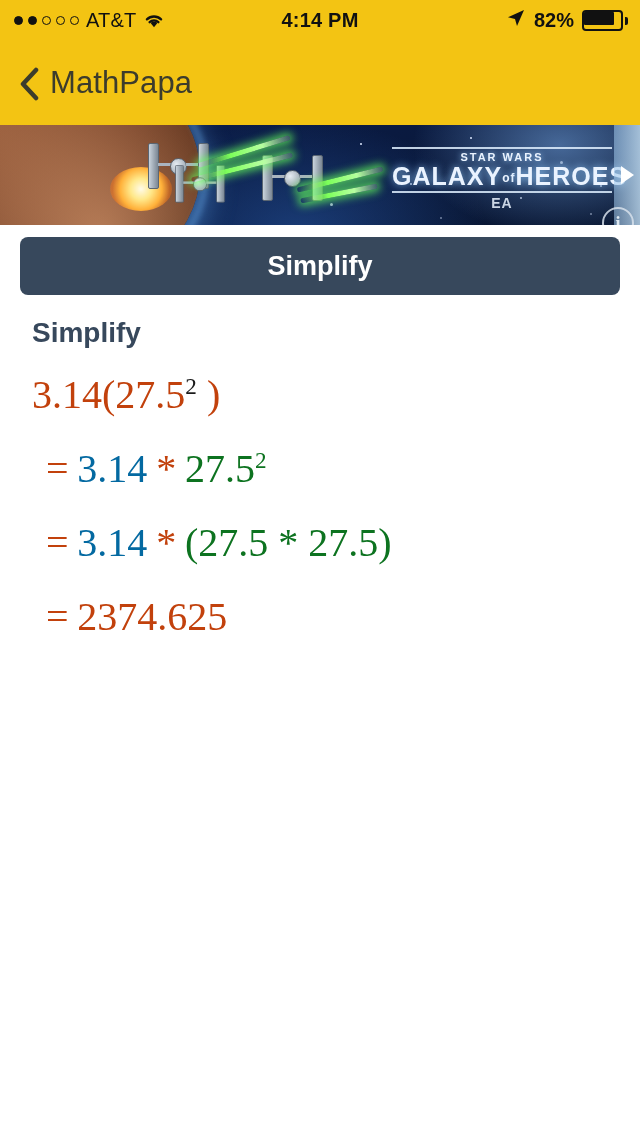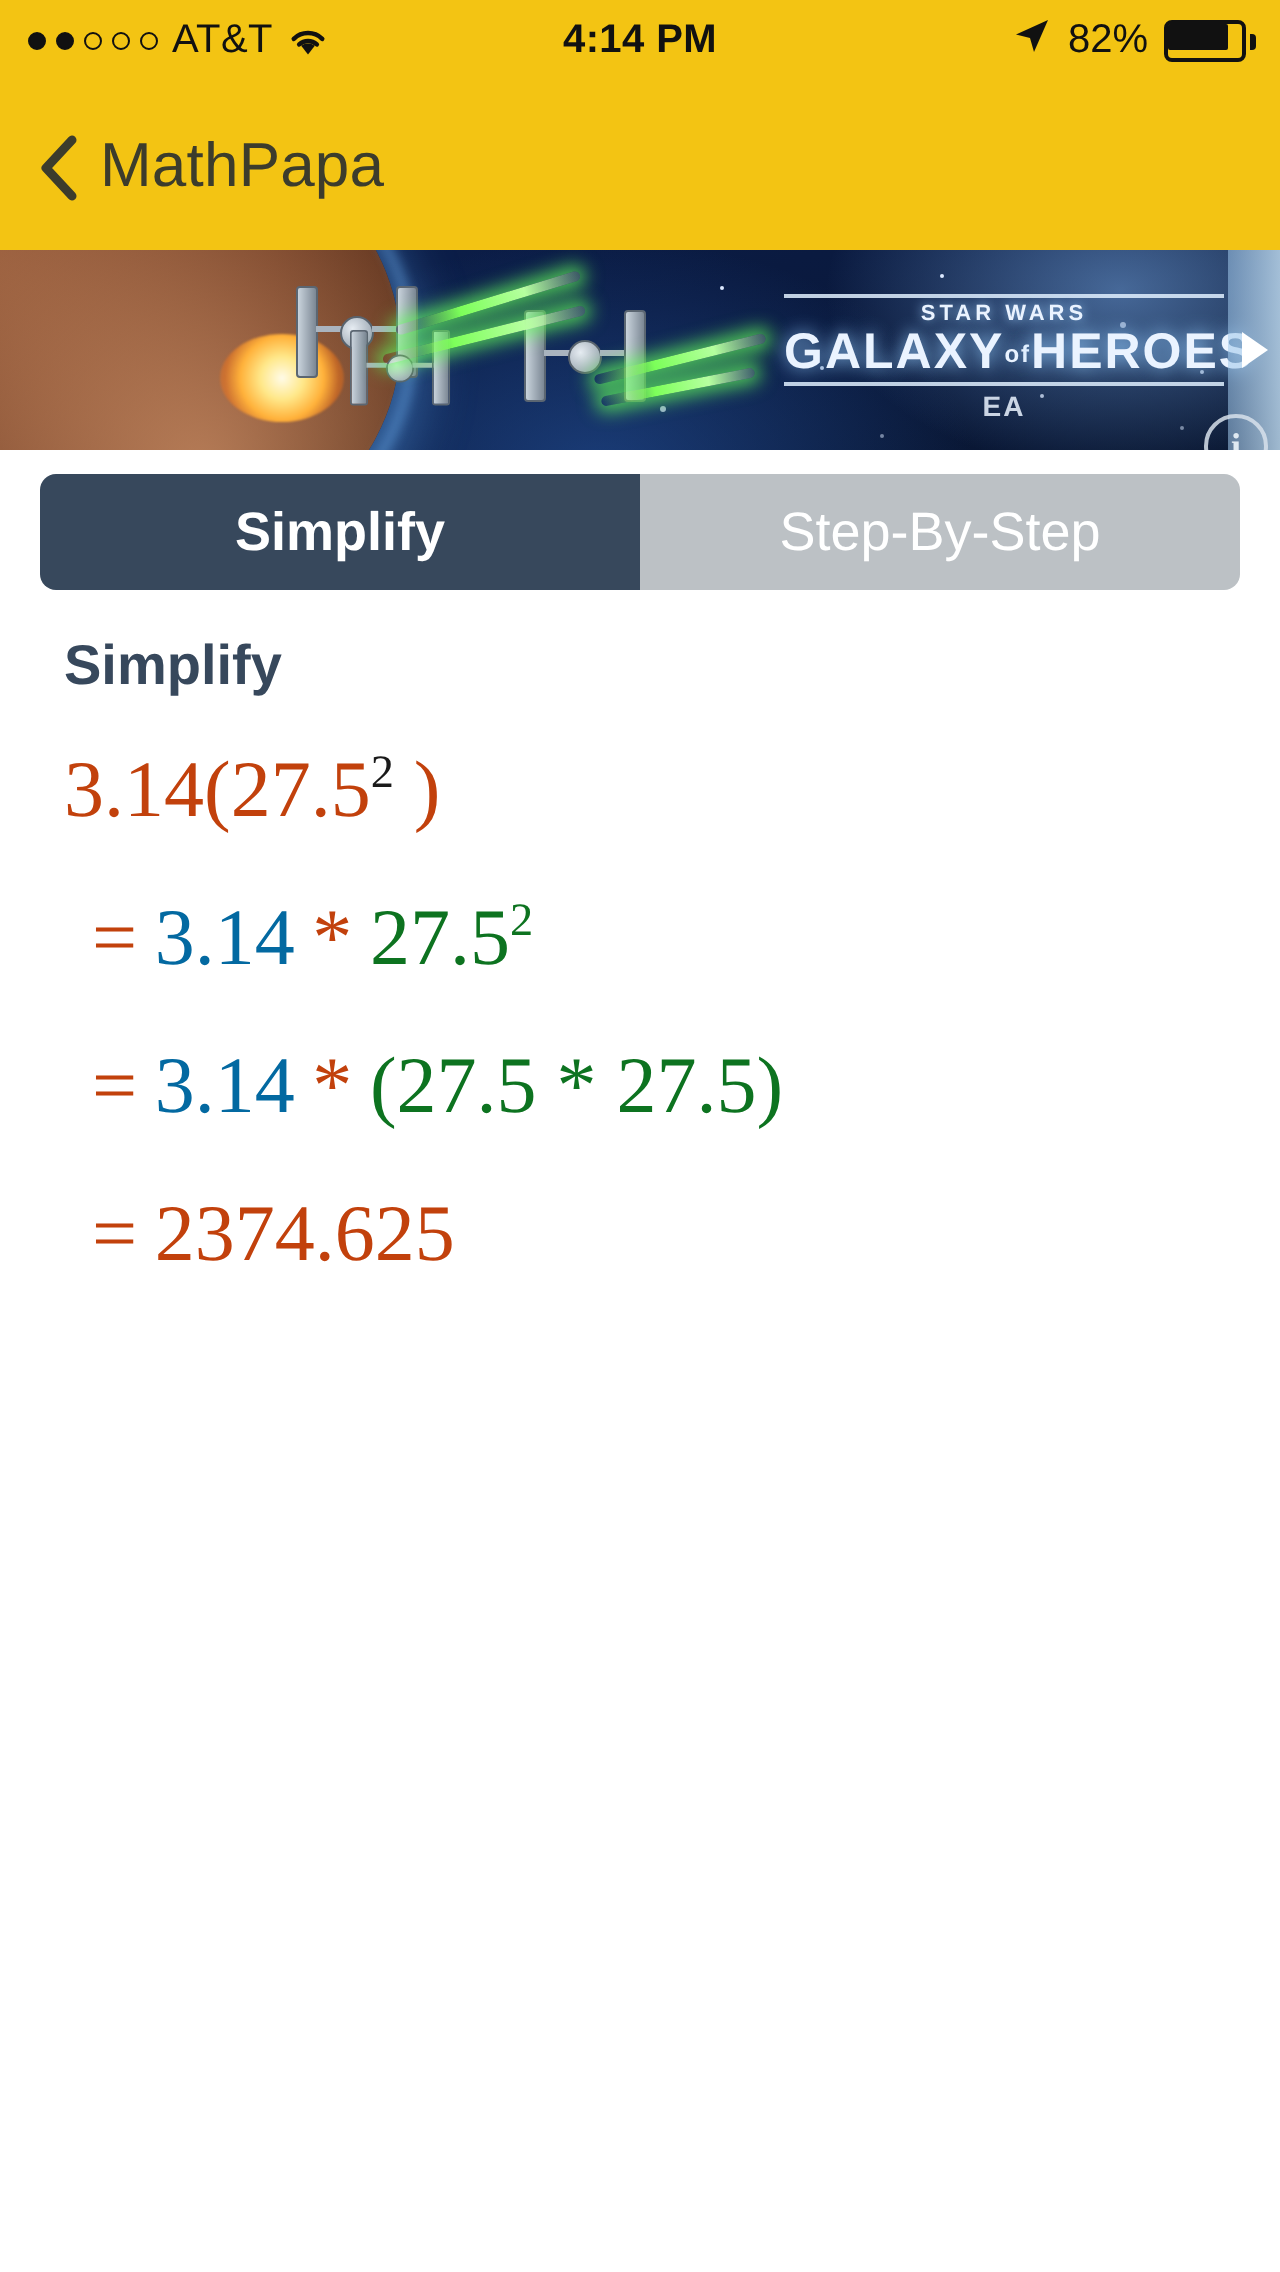--- a/index.html
+++ b/index.html
@@ -20,21 +20,21 @@
   .dots { display:flex; align-items:center; gap:5px; }
   .dot { width:9px; height:9px; border-radius:50%; border:1.6px solid #111; }
   .dot.filled { background:#111; }
   .carrier { font-size:20px; letter-spacing:0.2px; font-weight:400; }
   .wifi { width:22px; height:16px; position:relative; }
   .sb-center {
     position:absolute; left:0; right:0; text-align:center;
     font-size:20px; font-weight:700; letter-spacing:0.2px;
   }
   .sb-right { position:absolute; right:12px; display:flex; align-items:center; gap:8px; }
-  .battpct { font-size:20px; }
+  .battpct { font-size:20px;font-weight:bold; }
   .battery { width:46px; height:21px; position:relative; }
   .batt-body {
     position:absolute; left:0; top:0; width:41px; height:21px;
     border:2px solid #111; border-radius:4px;
   }
   .batt-fill { position:absolute; left:2px; top:2px; height:13px; background:#111; border-radius:1px; }
   .batt-nub {
     position:absolute; right:0; top:7px; width:3px; height:8px;
     background:#111; border-radius:0 2px 2px 0;
   }
@@ -260,21 +260,20 @@
 
     <div class="ad-next">
       <span class="tri"></span>
     </div>
     <div class="ad-info">i</div>
   </div>
 
   <div class="seg-wrap">
     <div class="segmented">
       <div class="seg active">Simplify</div>
-      <div class="seg inactive">Step-By-Step</div>
     </div>
   </div>
 
   <div class="content">
     <div class="section-title">Simplify</div>
 
     <div class="math">
 
       <div class="math-line">
         <span class="c-black">3.14(27.5</span><sup class="exp">2</sup><span class="c-black"> )</span>

